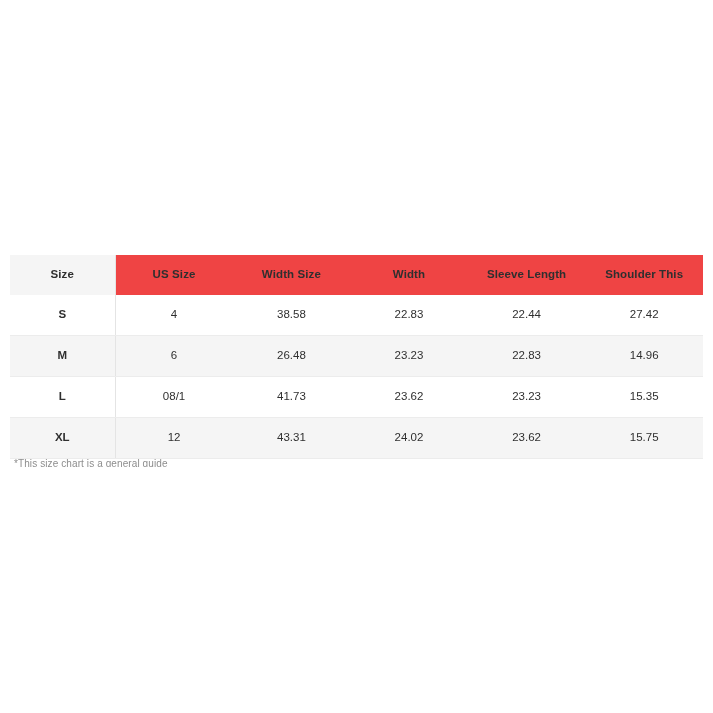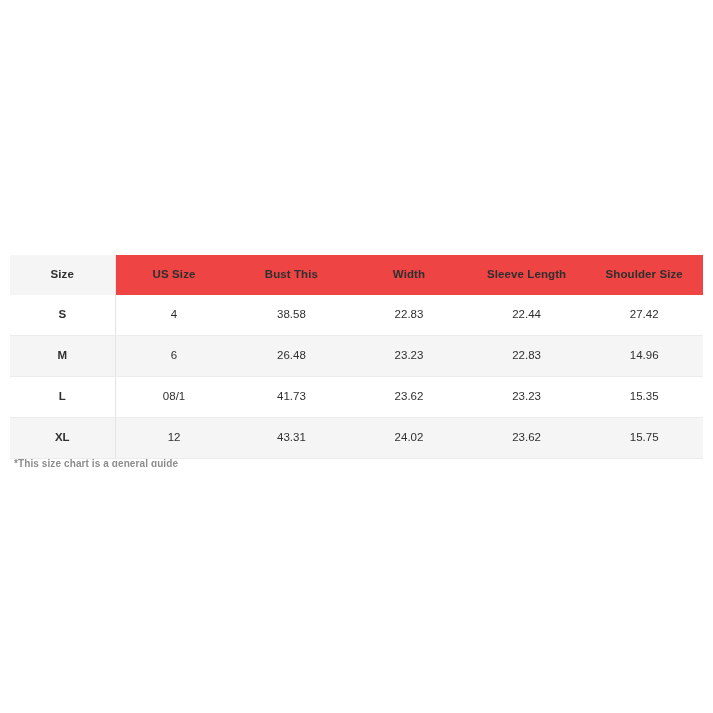--- a/index.html
+++ b/index.html
@@ -75,21 +75,20 @@
     position: absolute;
     left: 14px;
     top: 458px;
     font-size: 10px;
     color: #8d8d8d;
     letter-spacing: 0.1px;
     white-space: nowrap;
     overflow: hidden;
     height: 9px;
     width: 300px;
-    font-weight: bold;
   }
 </style>
 </head>
 <body>
 
 <div class="page">
 
   <div class="size-chart-wrap">
     <table class="size-chart">
       <colgroup>
@@ -97,24 +96,24 @@
         <col class="c-rest">
         <col class="c-rest">
         <col class="c-rest">
         <col class="c-rest">
         <col class="c-rest">
       </colgroup>
       <thead>
         <tr>
           <th class="first-col">Size</th>
           <th>US Size</th>
-          <th>Bust This</th>
+          <th>Width Size</th>
           <th>Width</th>
           <th>Sleeve Length</th>
-          <th>Shoulder Size</th>
+          <th>Shoulder This</th>
         </tr>
       </thead>
       <tbody>
         <tr class="odd-row">
           <td class="first-col">S</td>
           <td>4</td>
           <td>38.58</td>
           <td>22.83</td>
           <td>22.44</td>
           <td>27.42</td>

